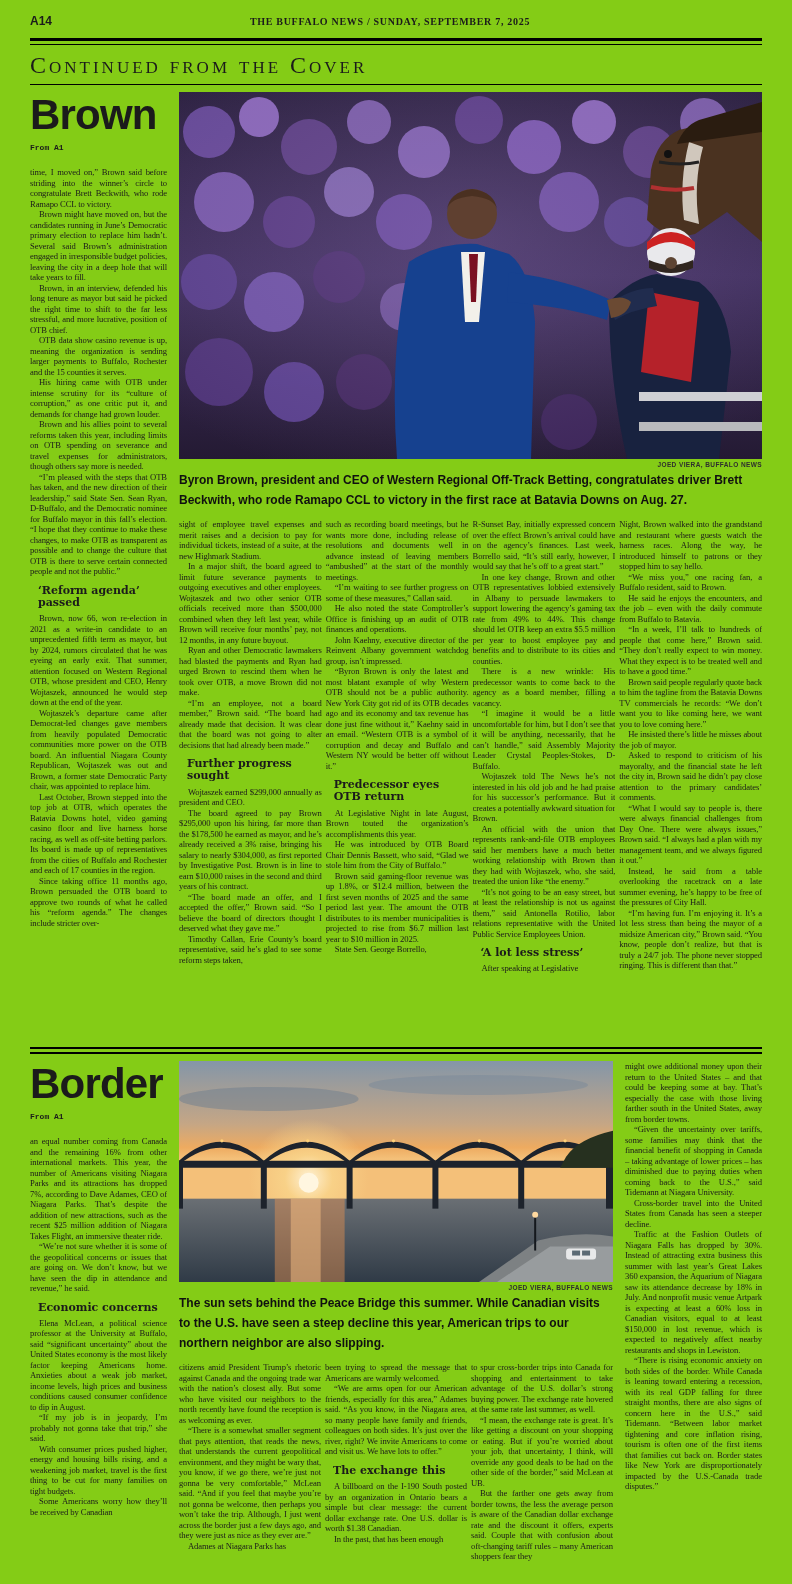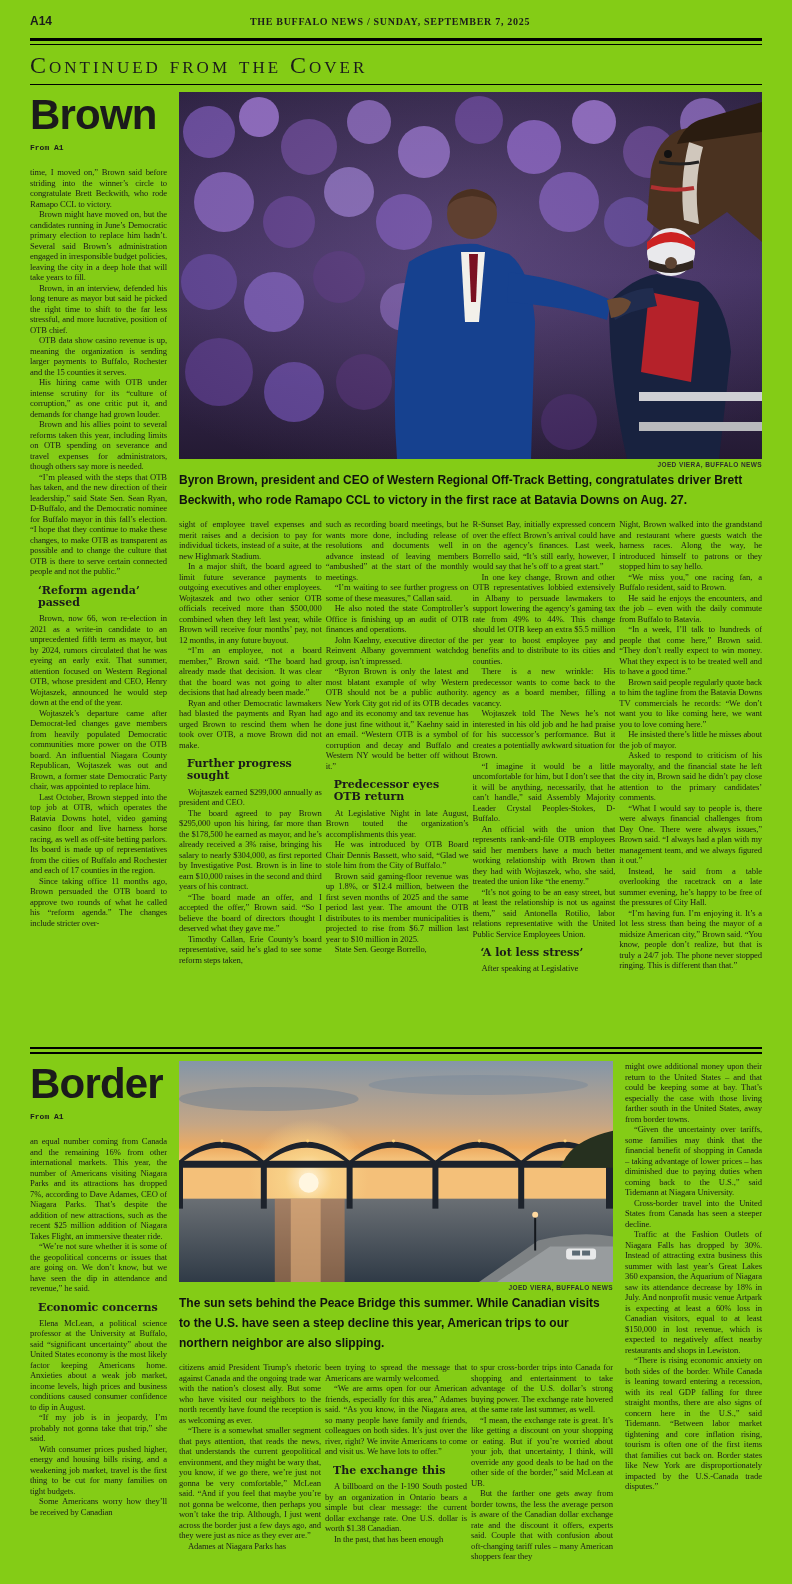--- a/index.html
+++ b/index.html
@@ -149,22 +149,22 @@
         </svg>
         <figcaption>
           <div class="credit">JOED VIERA, BUFFALO NEWS</div>
           <div class="caption">Byron Brown, president and CEO of Western Regional Off-Track Betting, congratulates driver Brett Beckwith, who rode Ramapo CCL to victory in the first race at Batavia Downs on Aug. 27.</div>
         </figcaption>
       </figure>
       <div class="cols">
         <div class="col blocks">
             <p class="para cont">sight of employee travel expenses and merit raises and a decision to pay for individual tickets, instead of a suite, at the new Highmark Stadium.</p>
             <p class="para">In a major shift, the board agreed to limit future severance payments to outgoing executives and other employees. Wojtaszek and two other senior OTB officials received more than $500,000 combined when they left last year, while Brown will receive four months’ pay, not 12 months, in any future buyout.</p>
+            <p class="para">Ryan and other Democratic lawmakers had blasted the payments and Ryan had urged Brown to rescind them when he took over OTB, a move Brown did not make.</p>
             <p class="para">“I’m an employee, not a board member,” Brown said. “The board had already made that decision. It was clear that the board was not going to alter decisions that had already been made.”</p>
-            <p class="para">Ryan and other Democratic lawmakers had blasted the payments and Ryan had urged Brown to rescind them when he took over OTB, a move Brown did not make.</p>
             <h3 class="subhead">Further progress sought</h3>
             <p class="para">Wojtaszek earned $299,000 annually as president and CEO.</p>
             <p class="para">The board agreed to pay Brown $295,000 upon his hiring, far more than the $178,500 he earned as mayor, and he’s already received a 3% raise, bringing his salary to nearly $304,000, as first reported by Investigative Post. Brown is in line to earn $10,000 raises in the second and third years of his contract.</p>
             <p class="para">“The board made an offer, and I accepted the offer,” Brown said. “So I believe the board of directors thought I deserved what they gave me.”</p>
             <p class="para">Timothy Callan, Erie County’s board representative, said he’s glad to see some reform steps taken,</p>
           </div>
         <div class="col blocks">
             <p class="para cont">such as recording board meetings, but he wants more done, including release of resolutions and documents well in advance instead of leaving members “ambushed” at the start of the monthly meetings.</p>
             <p class="para">“I’m waiting to see further progress on some of these measures,” Callan said.</p>
             <p class="para">He also noted the state Comptroller’s Office is finishing up an audit of OTB finances and operations.</p>
@@ -173,22 +173,22 @@
             <h3 class="subhead">Predecessor eyes OTB return</h3>
             <p class="para">At Legislative Night in late August, Brown touted the organization’s accomplishments this year.</p>
             <p class="para">He was introduced by OTB Board Chair Dennis Bassett, who said, “Glad we stole him from the City of Buffalo.”</p>
             <p class="para">Brown said gaming-floor revenue was up 1.8%, or $12.4 million, between the first seven months of 2025 and the same period last year. The amount the OTB distributes to its member municipalities is projected to rise from $6.7 million last year to $10 million in 2025.</p>
             <p class="para">State Sen. George Borrello,</p>
           </div>
         <div class="col blocks">
             <p class="para cont">R-Sunset Bay, initially expressed concern over the effect Brown’s arrival could have on the agency’s finances. Last week, Borrello said, “It’s still early, however, I would say that he’s off to a great start.”</p>
             <p class="para">In one key change, Brown and other OTB representatives lobbied extensively in Albany to persuade lawmakers to support lowering the agency’s gaming tax rate from 49% to 44%. This change should let OTB keep an extra $5.5 million per year to boost employee pay and benefits and to distribute to its cities and counties.</p>
             <p class="para">There is a new wrinkle: His predecessor wants to come back to the agency as a board member, filling a vacancy.</p>
+            <p class="para">“I imagine it would be a little uncomfortable for him, but I don’t see that it will be anything, necessarily, that he can’t handle,” said Assembly Majority Leader Crystal Peoples-Stokes, D-Buffalo.</p>
             <p class="para">Wojtaszek told The News he’s not interested in his old job and he had praise for his successor’s performance. But it creates a potentially awkward situation for Brown.</p>
-            <p class="para">“I imagine it would be a little uncomfortable for him, but I don’t see that it will be anything, necessarily, that he can’t handle,” said Assembly Majority Leader Crystal Peoples-Stokes, D-Buffalo.</p>
             <p class="para">An official with the union that represents rank-and-file OTB employees said her members have a much better working relationship with Brown than they had with Wojtaszek, who, she said, treated the union like “the enemy.”</p>
             <p class="para">“It’s not going to be an easy street, but at least the relationship is not us against them,” said Antonella Rotilio, labor relations representative with the United Public Service Employees Union.</p>
             <h3 class="subhead">‘A lot less stress’</h3>
             <p class="para">After speaking at Legislative</p>
           </div>
         <div class="col blocks">
             <p class="para cont">Night, Brown walked into the grandstand and restaurant where guests watch the harness races. Along the way, he introduced himself to patrons or they stopped him to say hello.</p>
             <p class="para">“We miss you,” one racing fan, a Buffalo resident, said to Brown.</p>
             <p class="para">He said he enjoys the encounters, and the job – even with the daily commute from Buffalo to Batavia.</p>
             <p class="para">“In a week, I’ll talk to hundreds of people that come here,” Brown said. “They don’t really expect to win money. What they expect is to be treated well and to have a good time.”</p>

